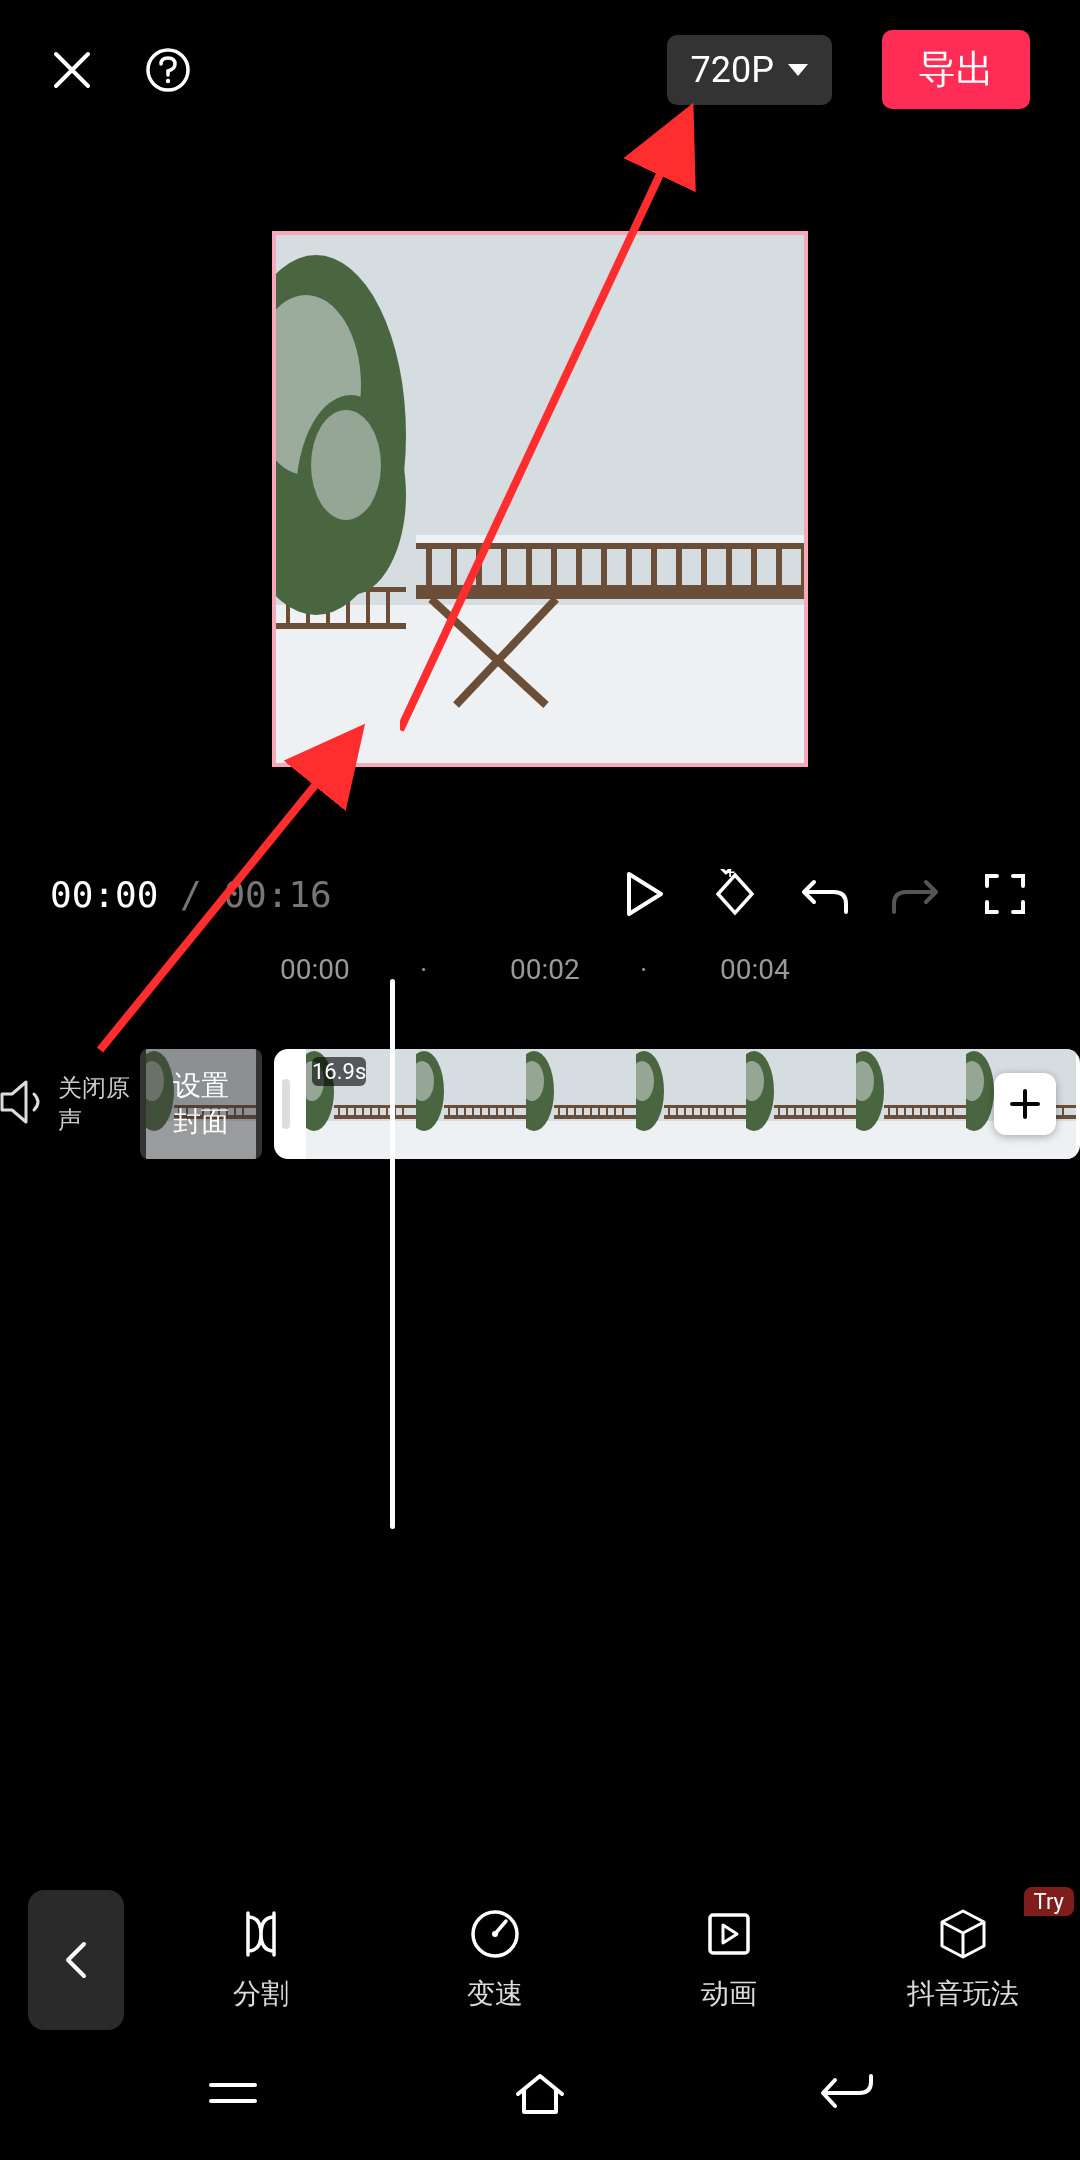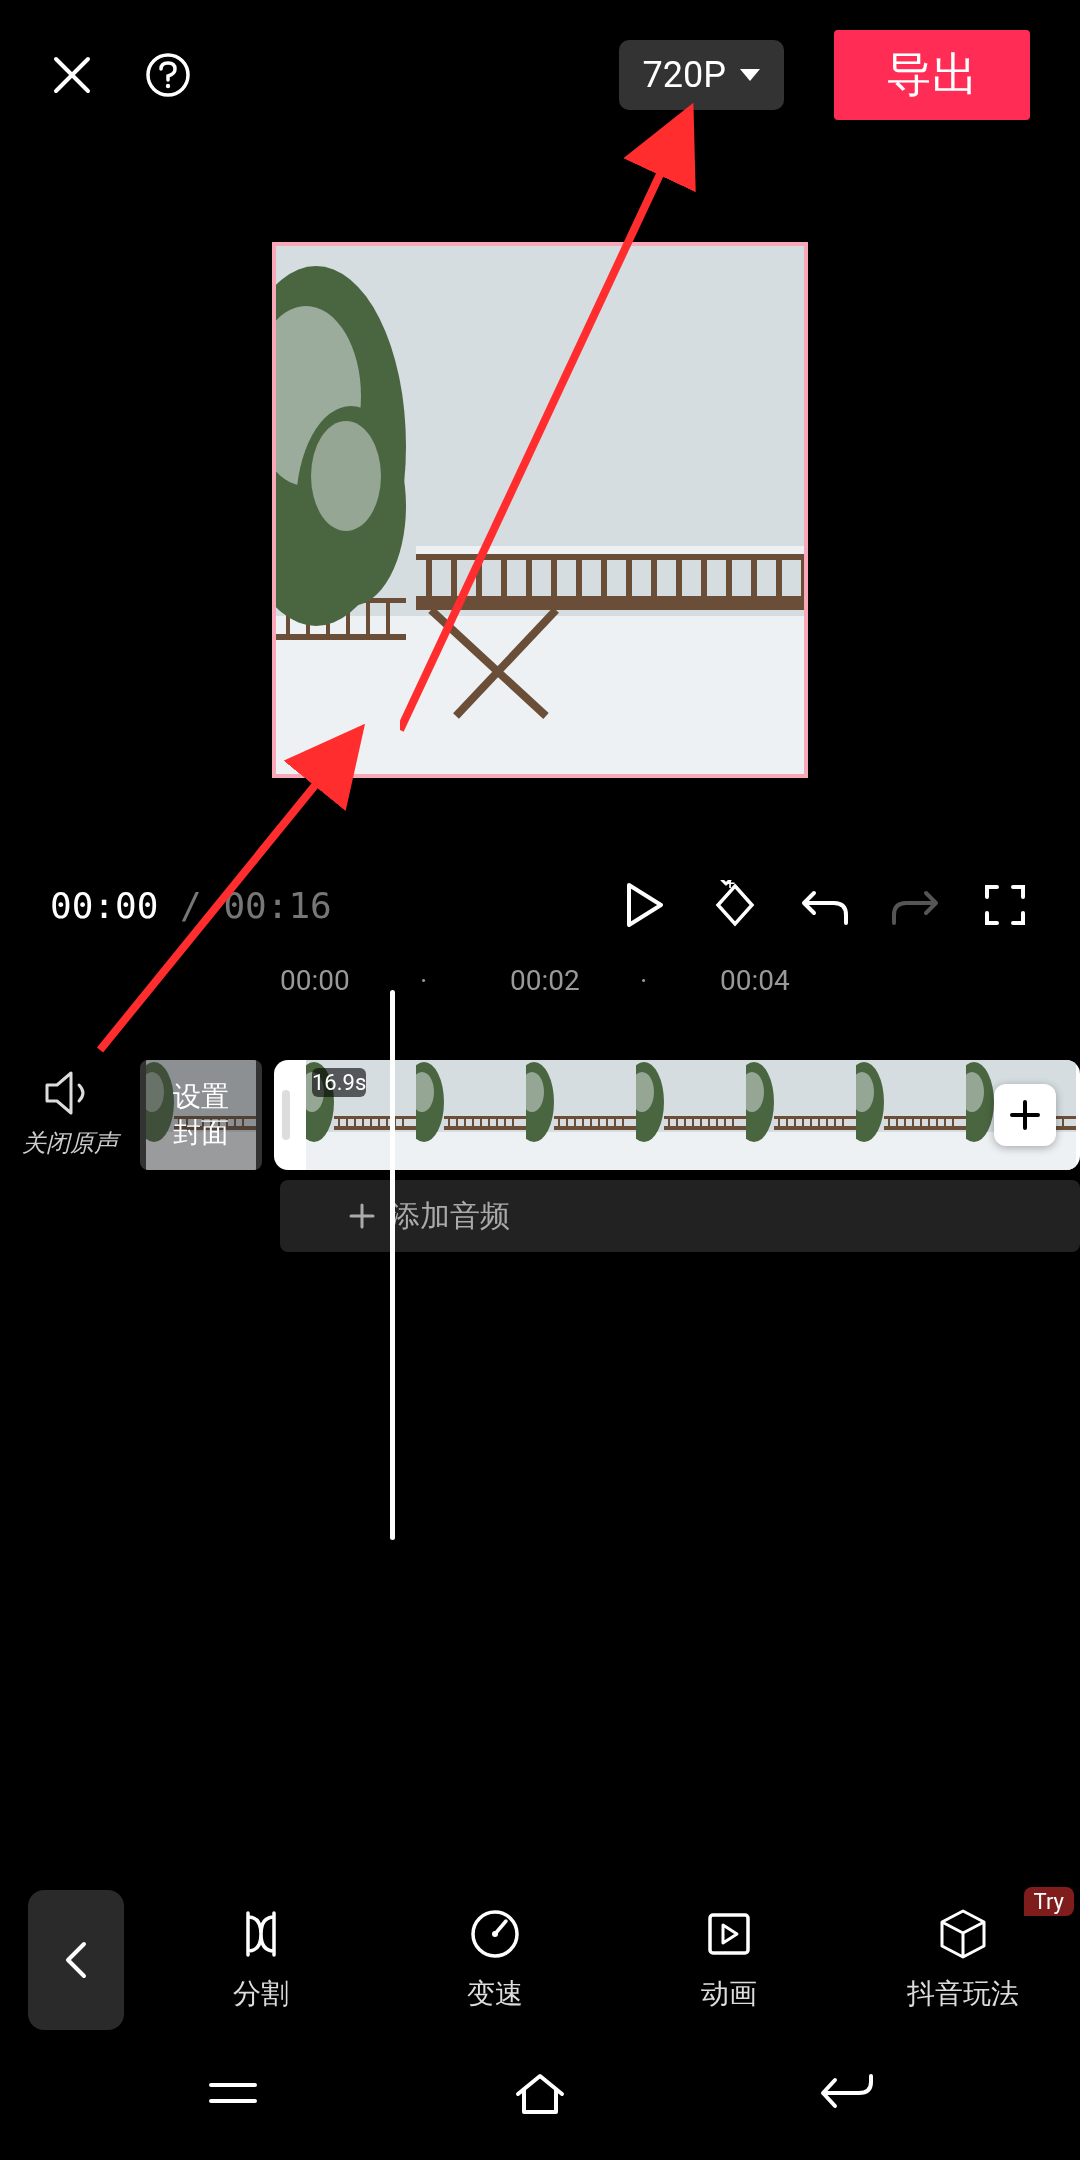--- a/index.html
+++ b/index.html
@@ -40,23 +40,23 @@
   .resolution-btn::after {
     content: '';
     width: 0; height: 0;
     border-left: 10px solid transparent;
     border-right: 10px solid transparent;
     border-top: 12px solid #fff;
     margin-left: 6px;
   }
   .export-btn {
     background: #ff2d55;
-    border-radius: 4px;
-    padding: 14px 52px;
-    font-size: 46px;
+    border-radius: 10px;
+    padding: 14px 36px;
+    font-size: 38px;
     color: #fff;
     font-weight: 500;
   }
   
   
   .preview {
     margin: 20px 76px 0 76px;
     background: #000;
     height: 680px;
     display: flex;
@@ -125,25 +125,23 @@
     border-radius: 3px;
   }
   .timeline-row {
     display: flex;
     align-items: center;
     height: 110px;
     margin-bottom: 10px;
   }
   .mute-section {
     display: flex;
-    flex-direction: column;
     align-items: center;
     width: 140px;
     gap: 8px;
-    font-style: italic;
   }
   .mute-label {
     font-size: 24px;
     color: #ccc;
   }
   .cover-btn {
     width: 122px;
     height: 110px;
     background: #333;
     border-radius: 8px;
@@ -494,26 +492,20 @@
           </svg>
       </div>
     </div>
     <div class="add-clip-btn">
       <svg width="34" height="34" viewBox="0 0 34 34">
           <path d="M17 4 L17 30 M4 17 L30 17" stroke="#000" stroke-width="4" stroke-linecap="round"></path>
         </svg>
     </div>
   </div>
 
-  <div class="add-audio-row">
-    <svg width="28" height="28" viewBox="0 0 28 28">
-        <path d="M14 3 L14 25 M3 14 L25 14" stroke="#aaa" stroke-width="3" stroke-linecap="round"></path>
-      </svg>
-    <span>添加音频</span>
-  </div>
 </div>
 
 <div class="bottom-area">
   <div class="tool-row">
     <div class="back-btn">
       <svg width="28" height="44" viewBox="0 0 28 44">
           <path d="M22 6 L6 22 L22 38" stroke="#fff" stroke-width="4" fill="none" stroke-linecap="round" stroke-linejoin="round"></path>
         </svg>
     </div>
     <div class="tool-item">

